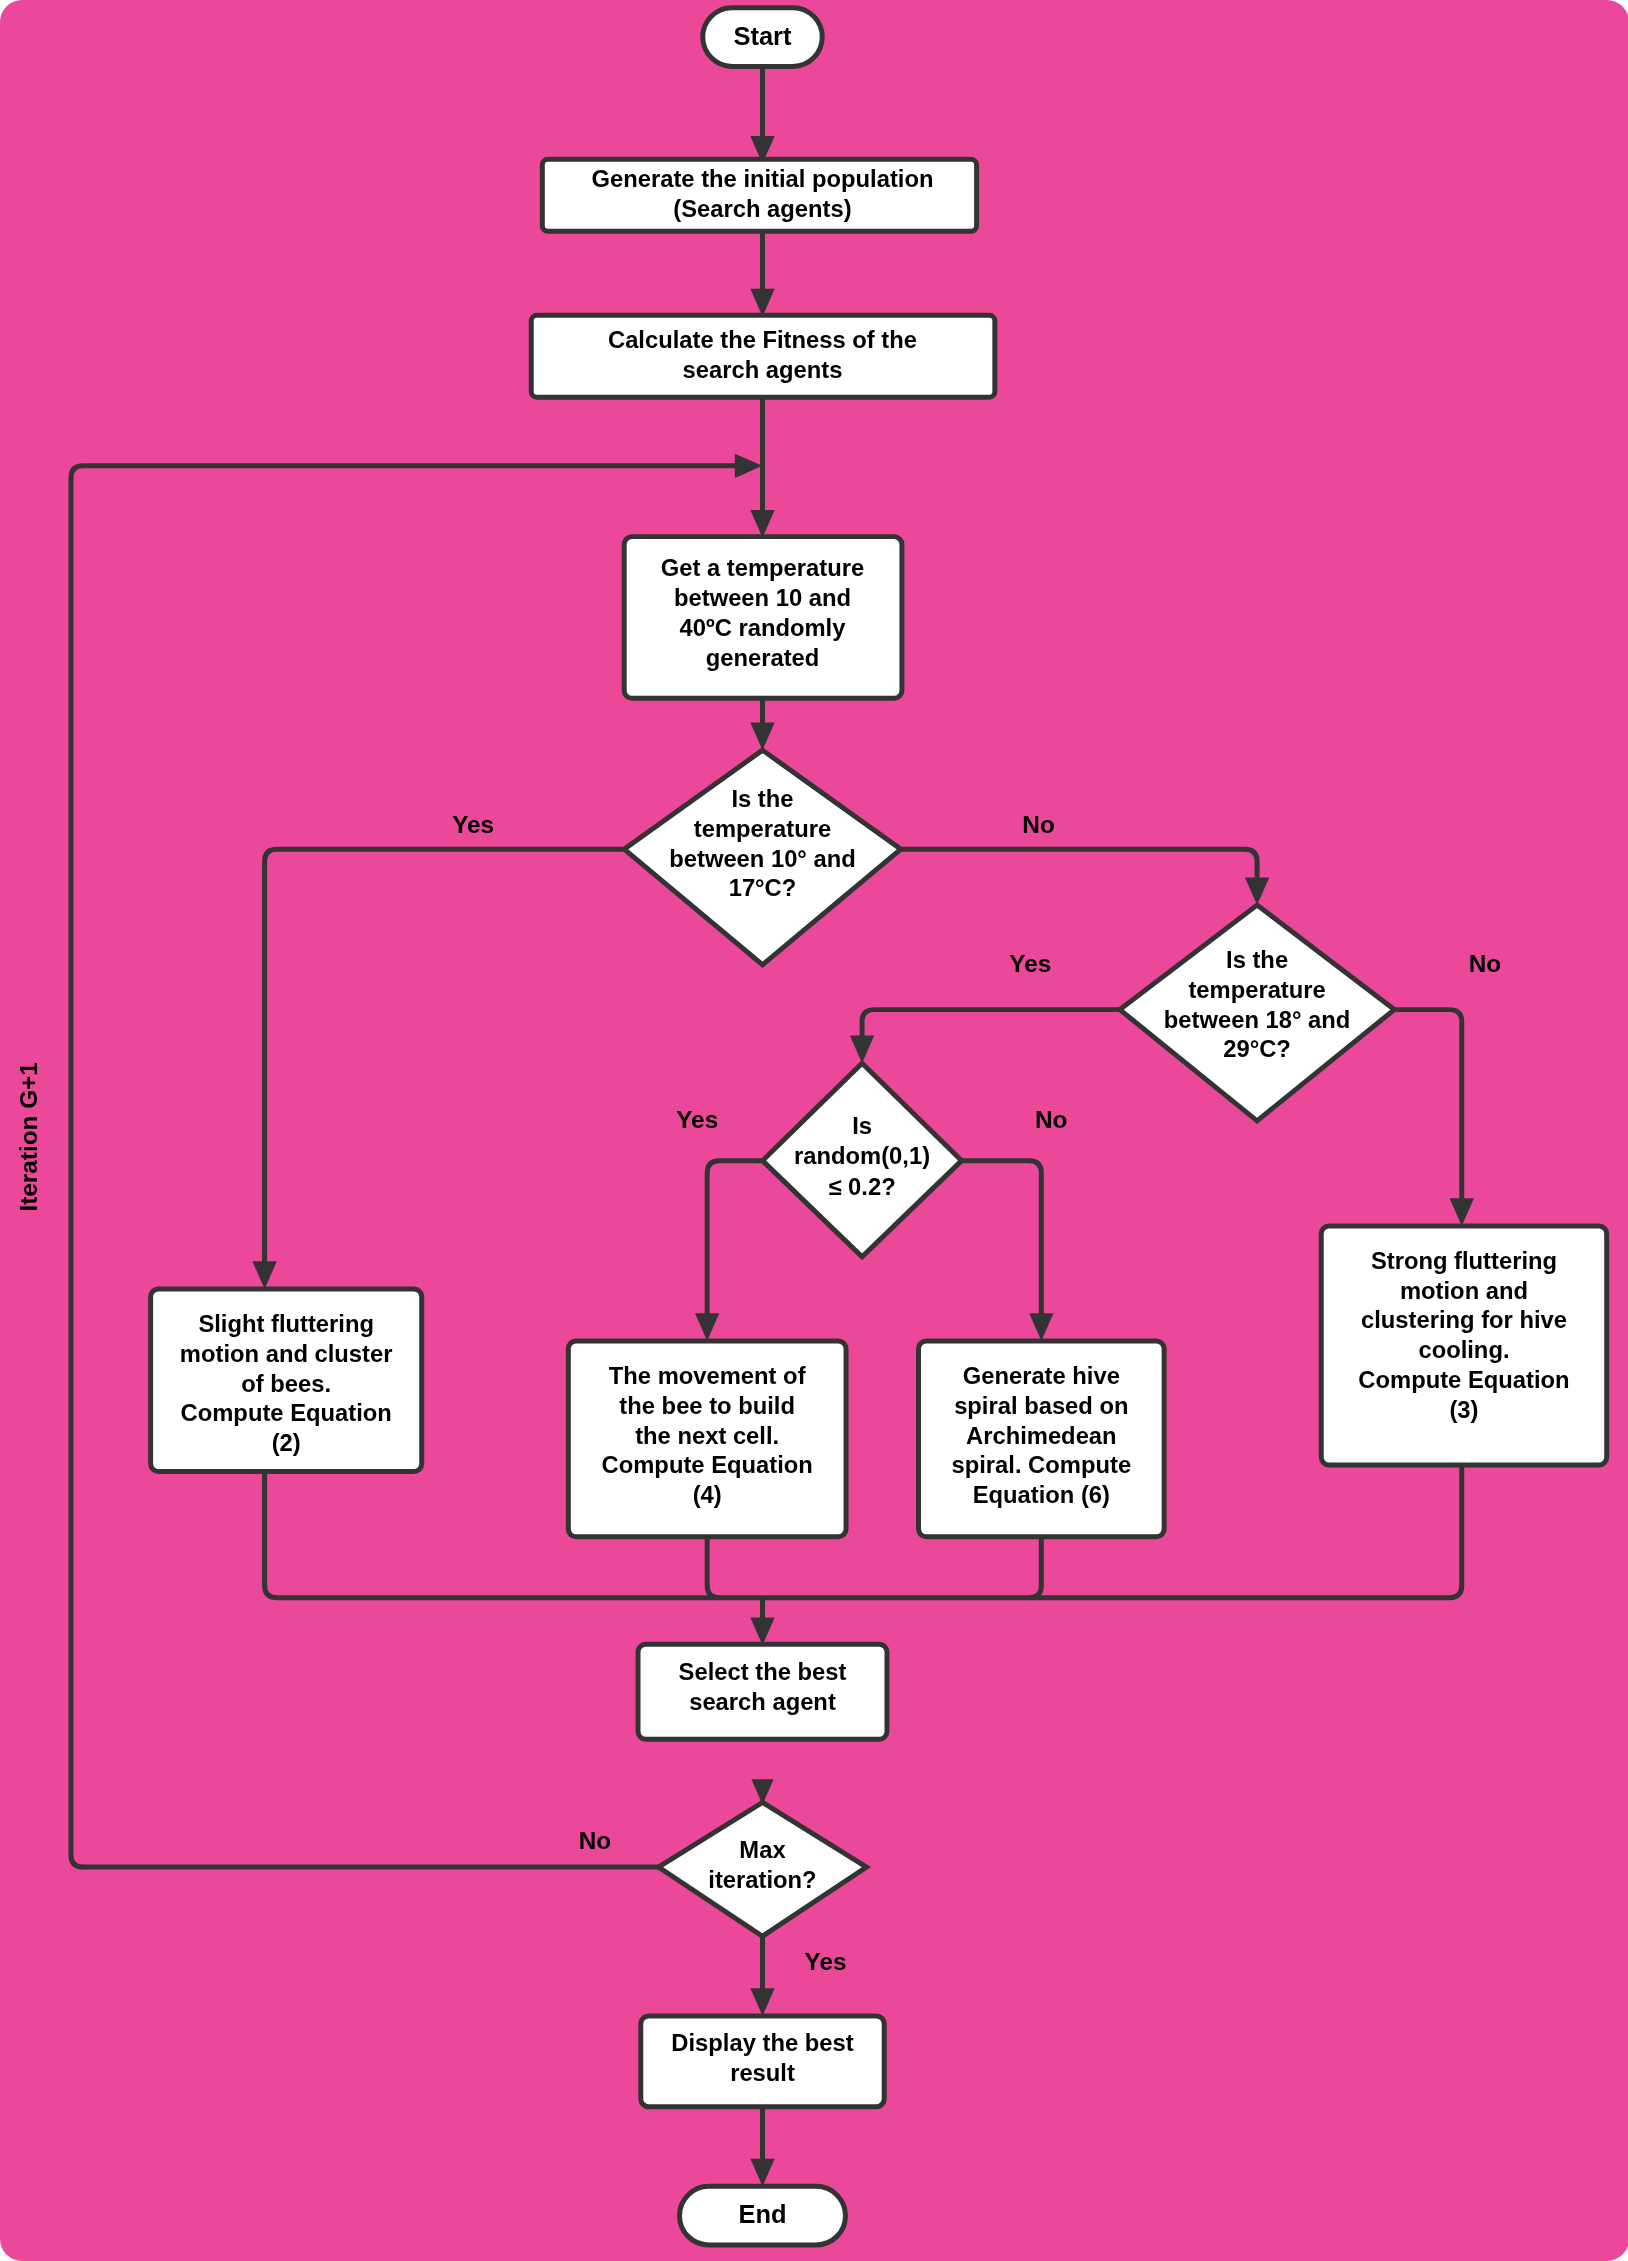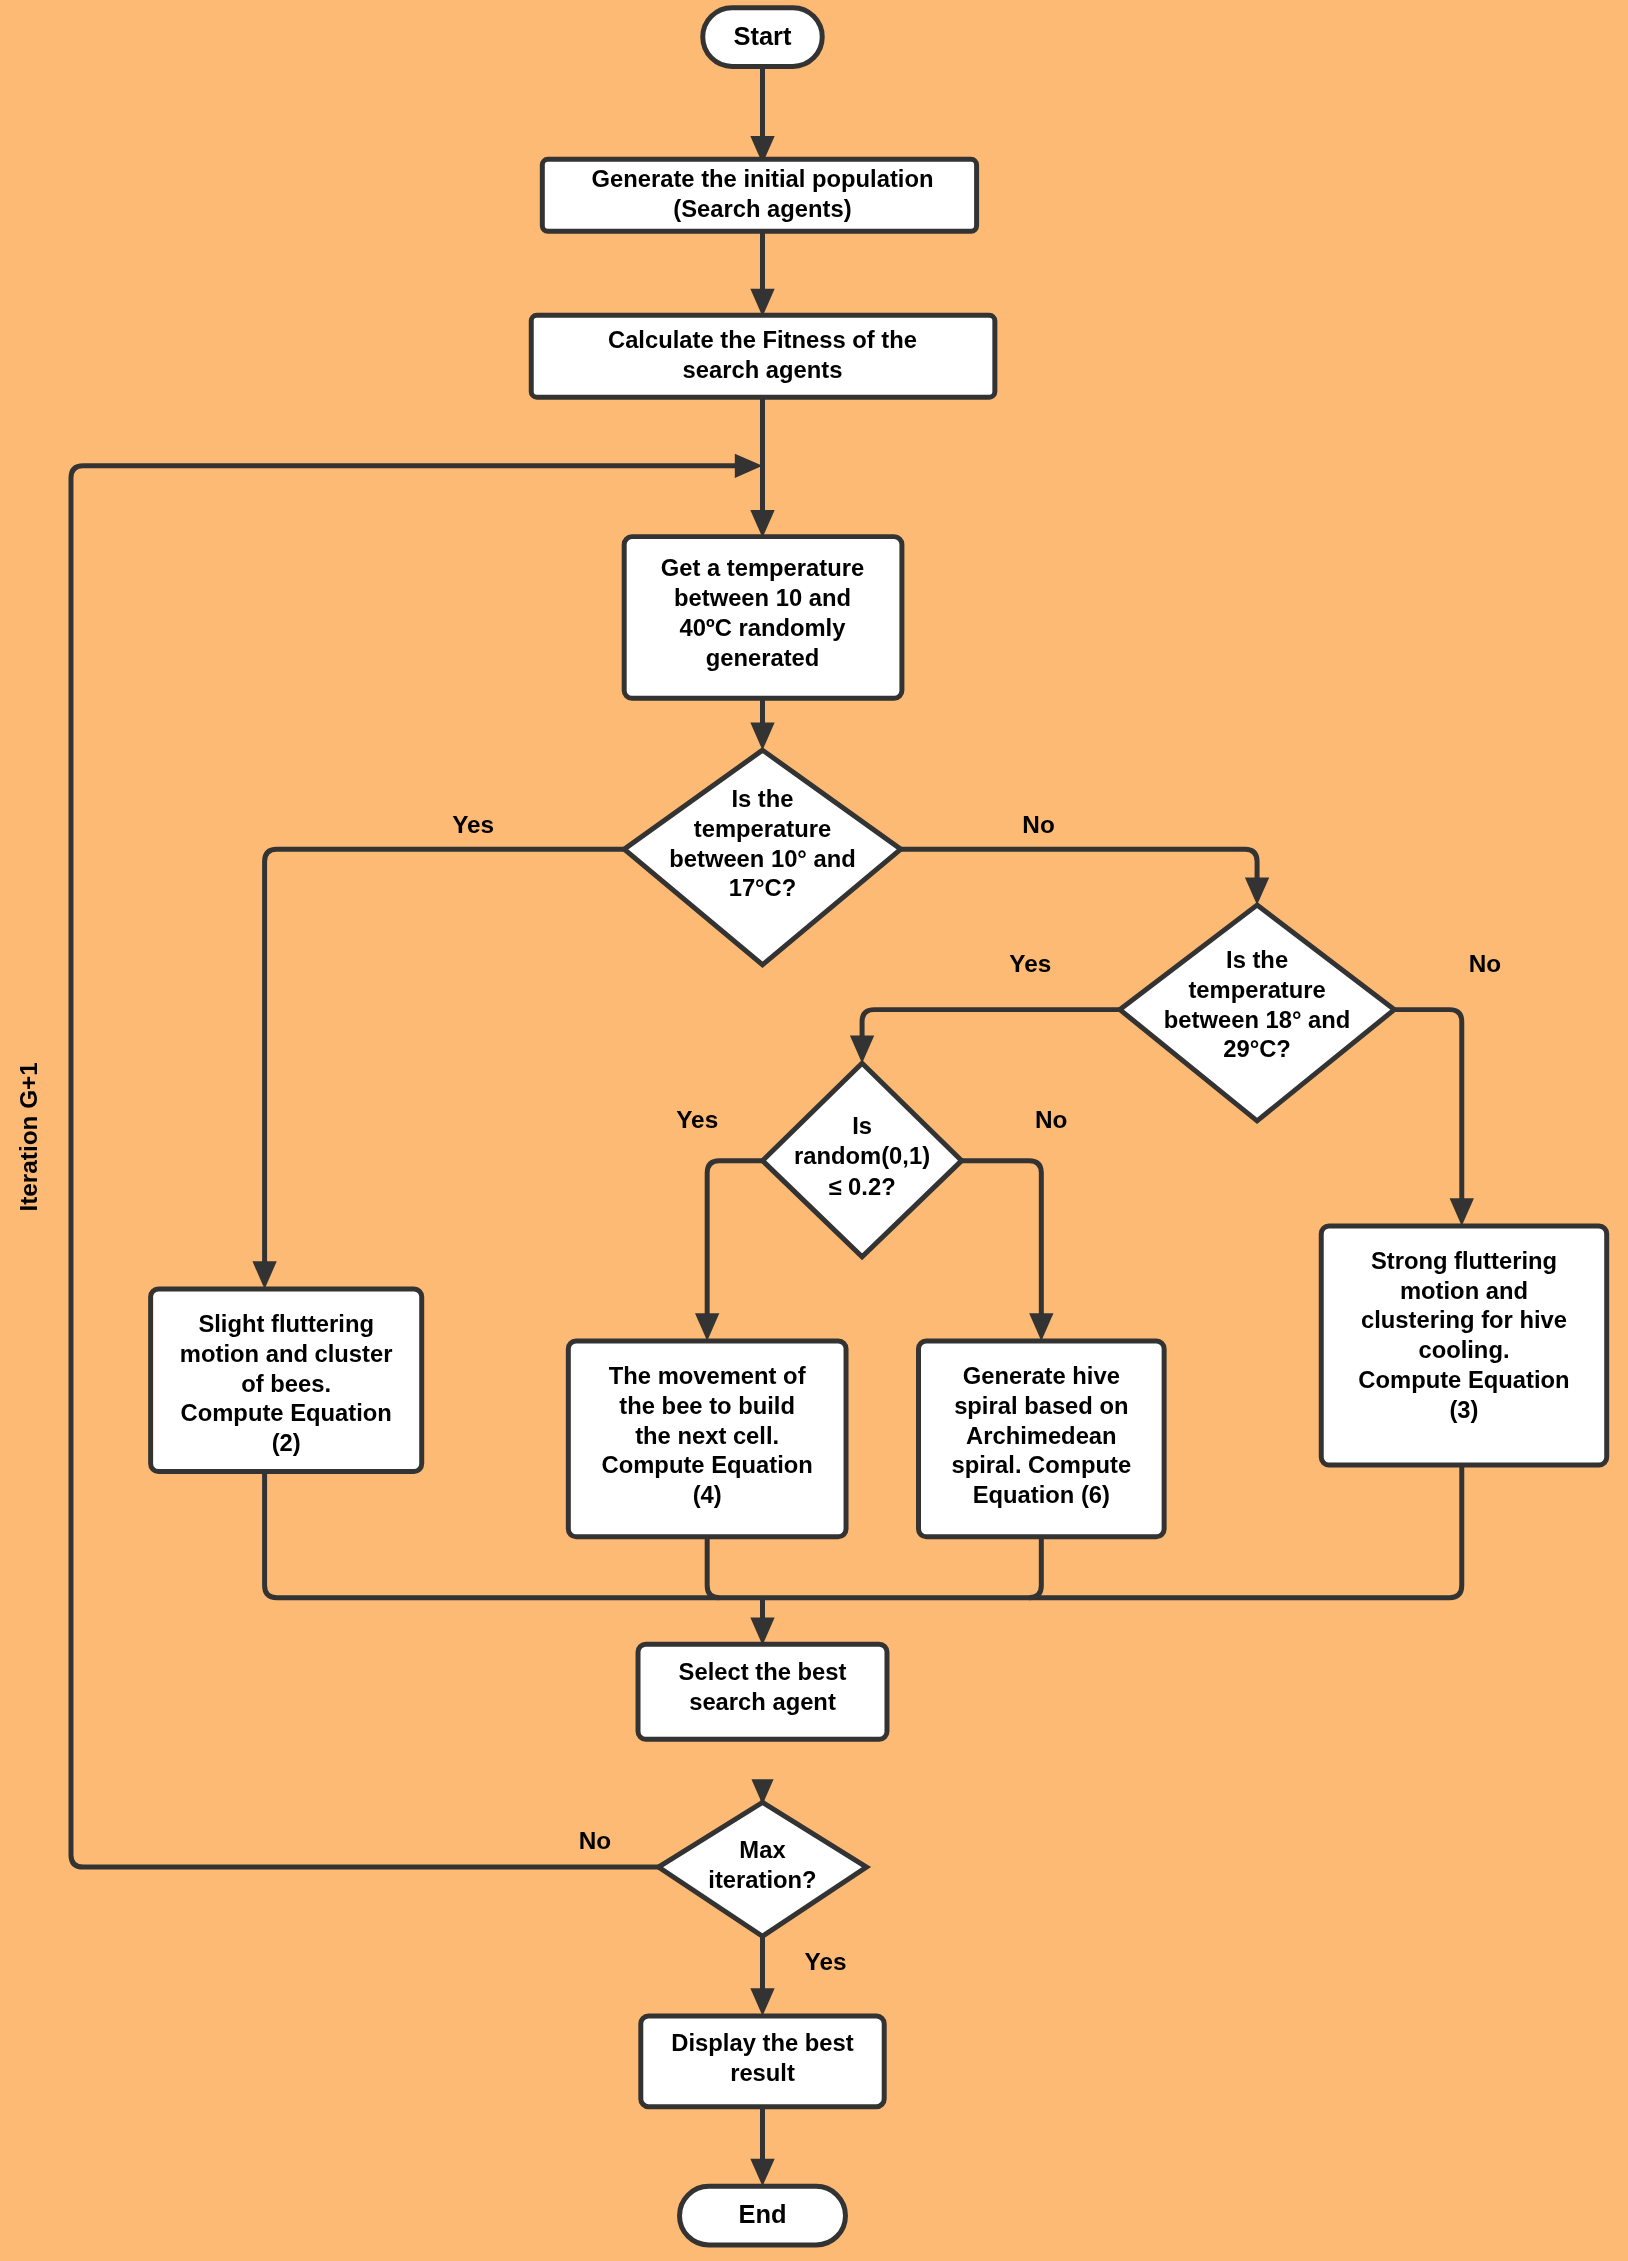--- a/index.html
+++ b/index.html
@@ -7,22 +7,23 @@
     padding: 0;
     background: #ffffff;
   }
   body {
     font-family: "Liberation Sans", sans-serif;
   }
   #flowchart-root {
     position: relative;
     width: 1629px;
     height: 2261px;
-    background: #fdba74;
+    background: #ec4899;
     overflow: hidden;
+    border-radius: 22px;
   }
   svg#flow-svg {
     position: absolute;
     inset: 0;
     width: 1629px;
     height: 2261px;
     display: block;
   }
   .shape-stroke {
     fill: #ffffff;

